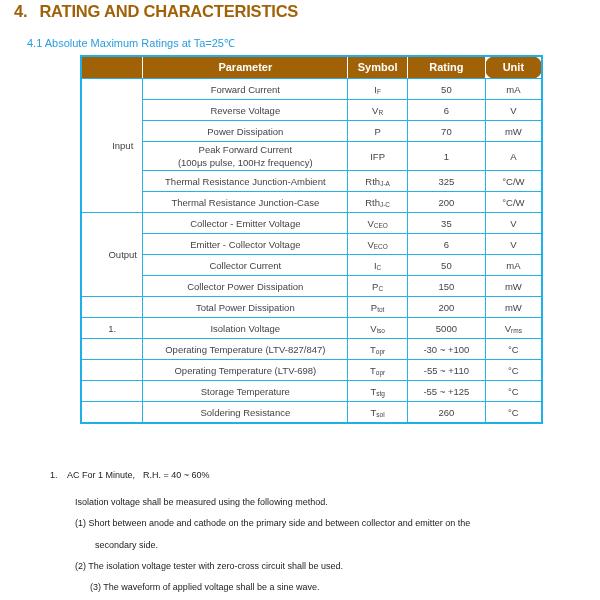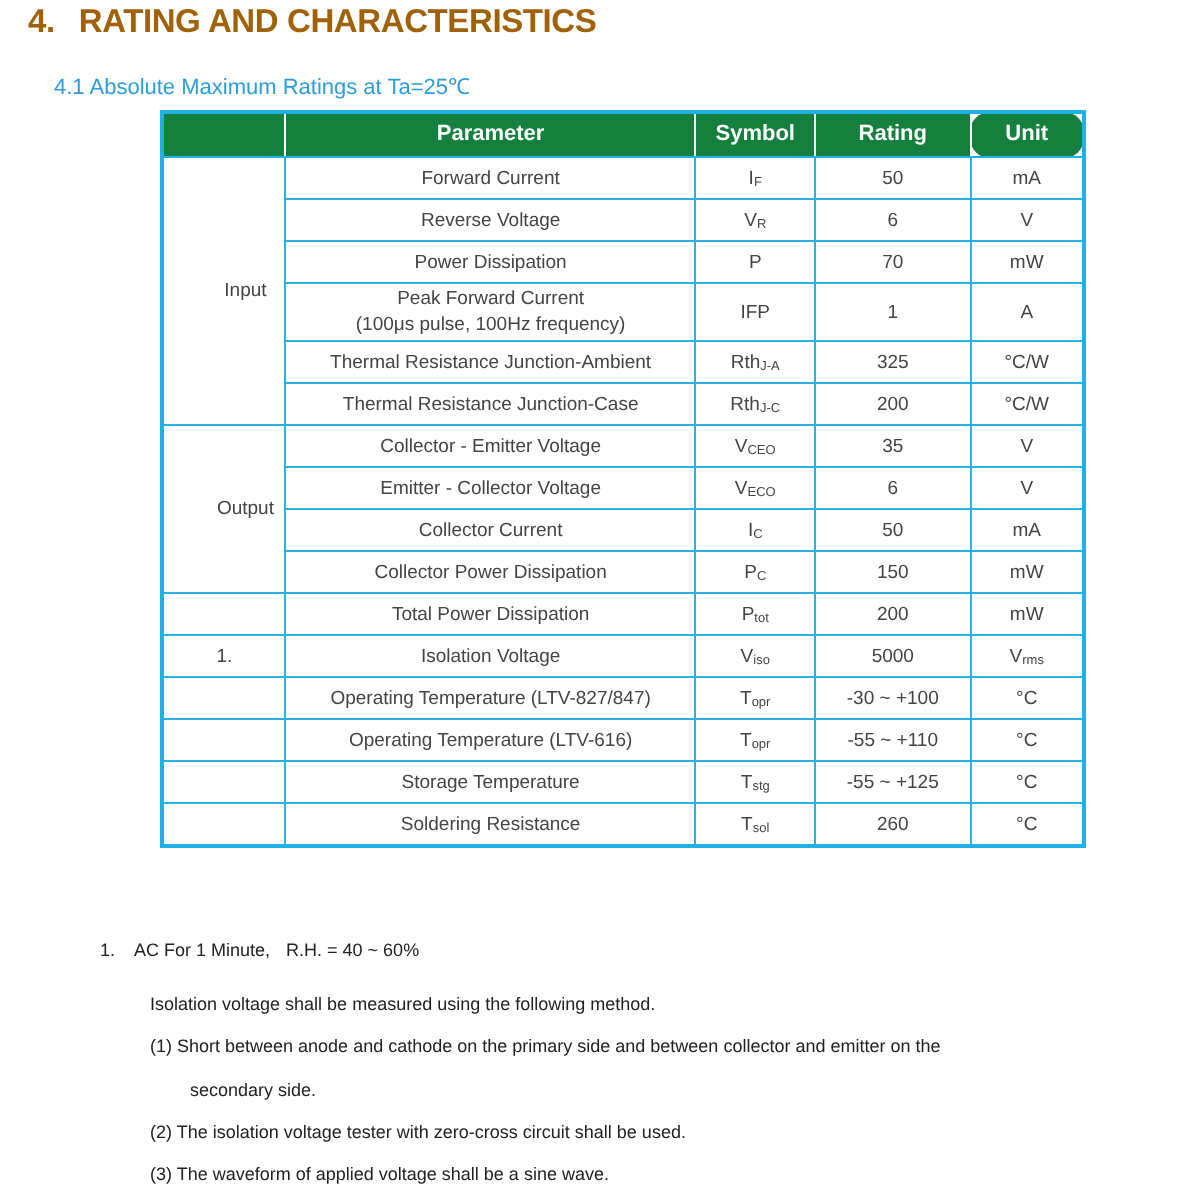--- a/index.html
+++ b/index.html
@@ -47,21 +47,21 @@
   }
   table.ratings th,
   table.ratings td {
     border: 1px solid #29b0e6;
     text-align: center;
     vertical-align: middle;
     padding: 0 2px;
     line-height: 13px;
   }
   table.ratings thead th {
-    background: #15803d;
+    background: #a16207;
     color: #ffffff;
     font-size: 11px;
     font-weight: bold;
     height: 21px;
     border-color: #ffffff;
     border-bottom: 1px solid #1fb0e8;
     border-top: none;
   }
   table.ratings thead th:first-child { border-left: none; }
   table.ratings thead th:last-child { border-right: none; border-radius: 10px; }
@@ -89,21 +89,21 @@
     color: #222222;
   }
   .notes .line { position: absolute; white-space: nowrap; }
   .notes .n1 { left: 0; top: 0; }
   .notes .n1 .idx { display: inline-block; width: 17px; }
   .notes .n1 .rh { margin-left: 8px; }
   .notes .n2 { left: 25px; top: 27px; }
   .notes .n3 { left: 25px; top: 48px; }
   .notes .n4 { left: 45px; top: 70px; }
   .notes .n5 { left: 25px; top: 91px; }
-  .notes .n6 { left: 25px; top: 112px; }
+  .notes .n6 { left: 40px; top: 112px; }
 </style>
 </head>
 <body>
 
 <div class="h1">
   <span class="num">4.</span><span>RATING AND CHARACTERISTICS</span>
 </div>
 
 <div class="h2">4.1 Absolute Maximum Ratings at Ta=25℃</div>
 
@@ -209,21 +209,21 @@
     </tr>
     <tr>
       <td></td>
       <td>Operating Temperature (LTV-827/847)</td>
       <td><span>T</span><sub class="s">opr</sub></td>
       <td>-30 ~ +100</td>
       <td>°C</td>
     </tr>
     <tr>
       <td></td>
-      <td>Operating Temperature (LTV-616)</td>
+      <td>Operating Temperature (LTV-698)</td>
       <td><span>T</span><sub class="s">opr</sub></td>
       <td>-55 ~ +110</td>
       <td>°C</td>
     </tr>
     <tr>
       <td></td>
       <td>Storage Temperature</td>
       <td><span>T</span><sub class="s">stg</sub></td>
       <td>-55 ~ +125</td>
       <td>°C</td>

